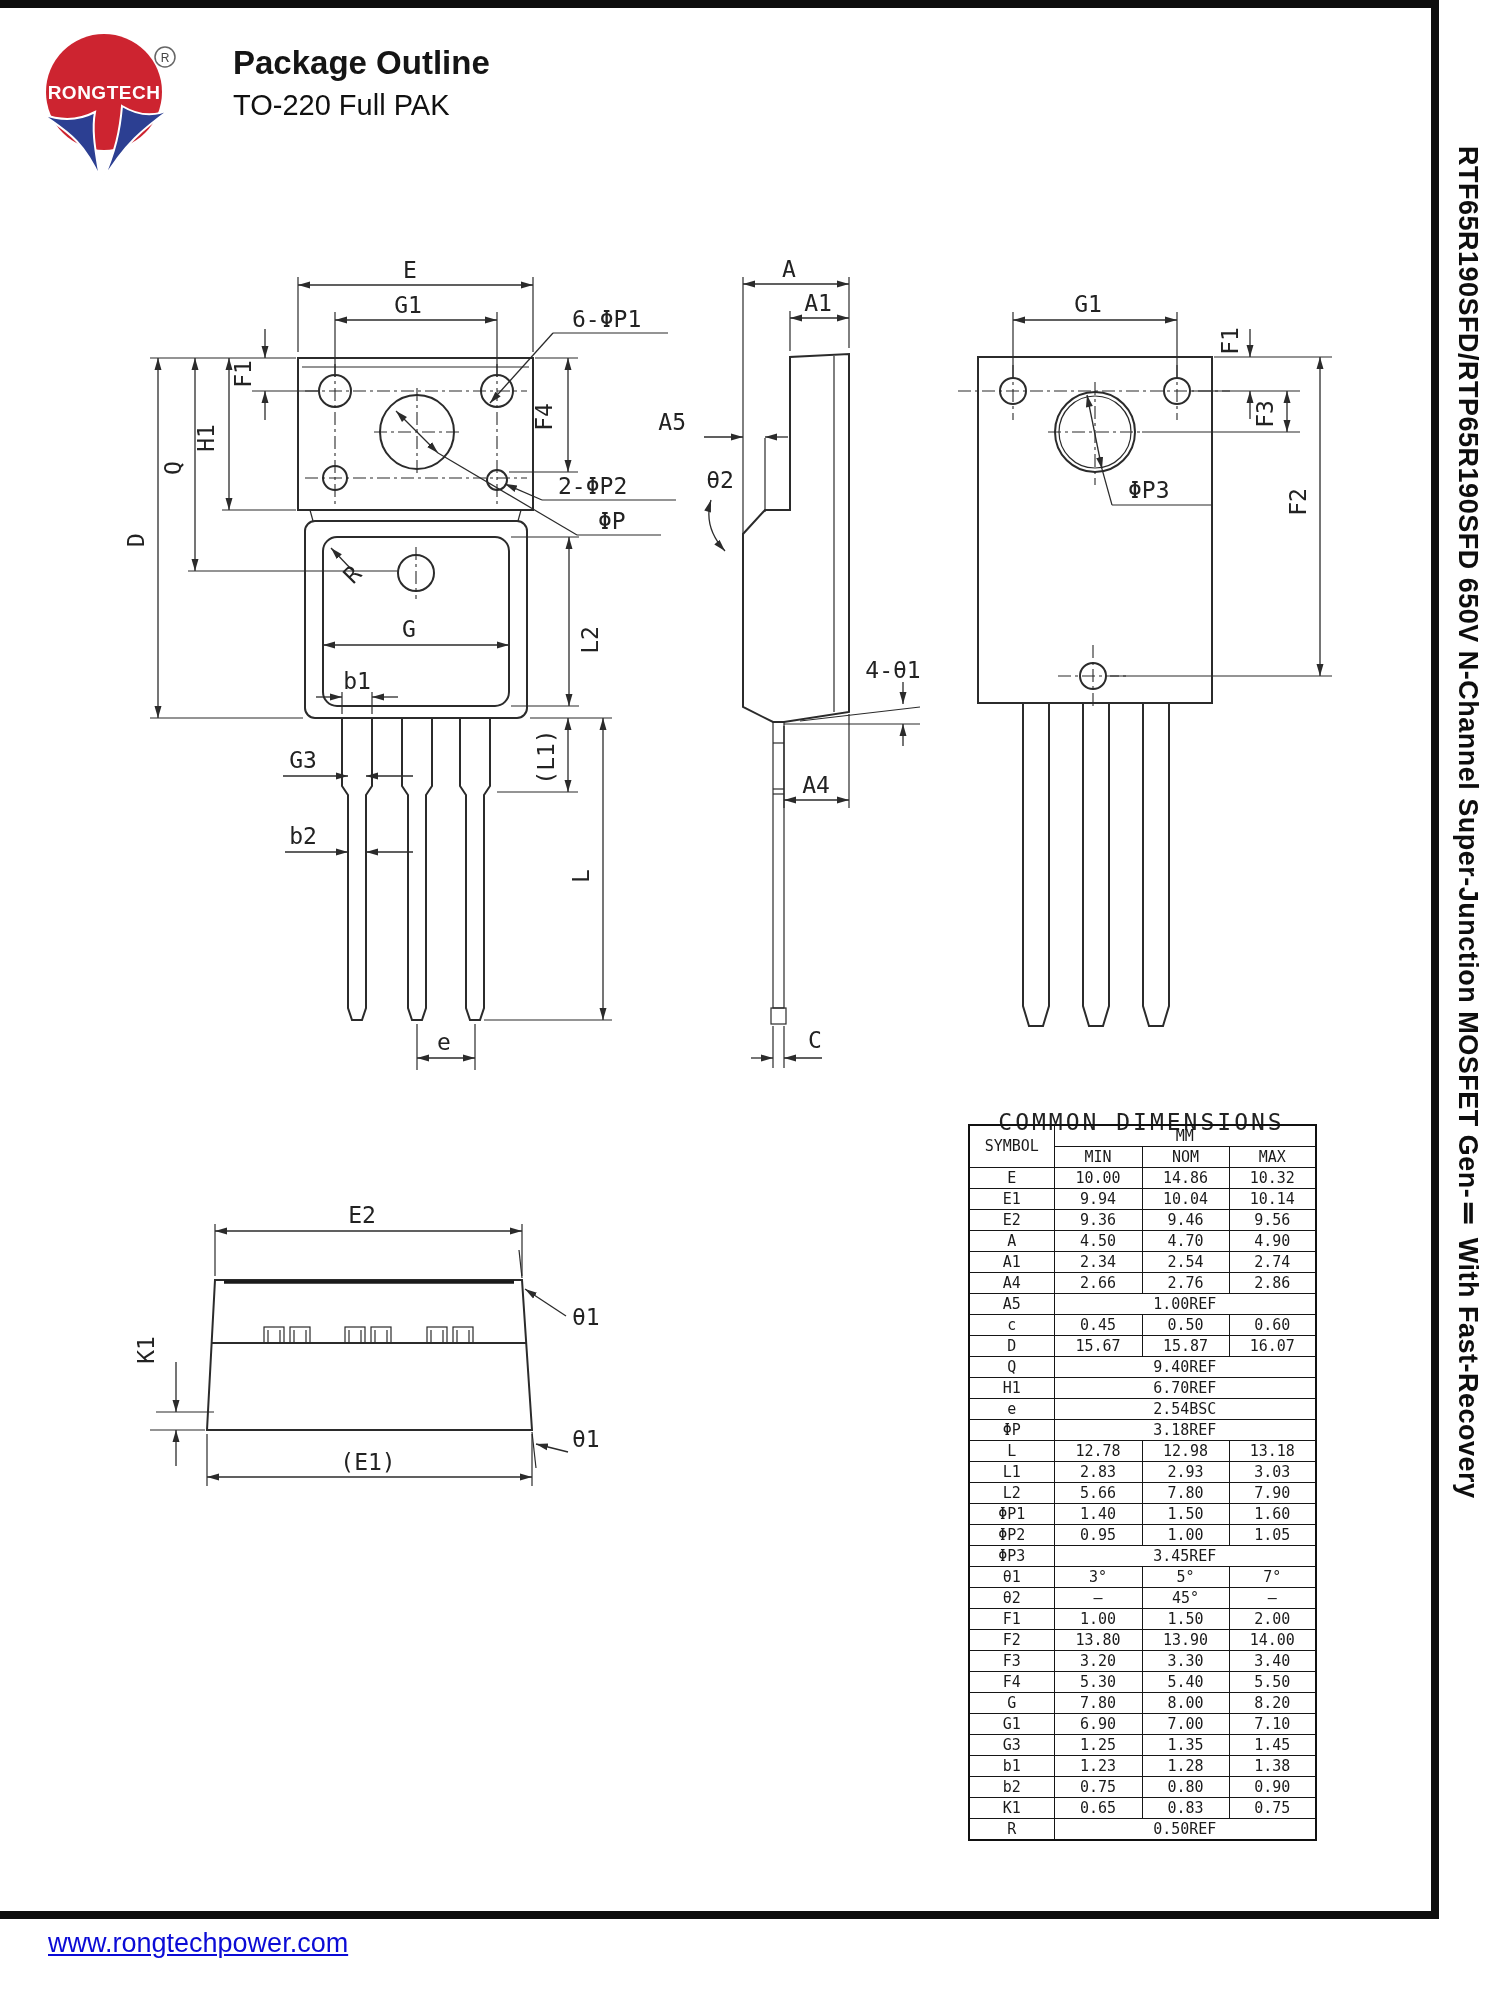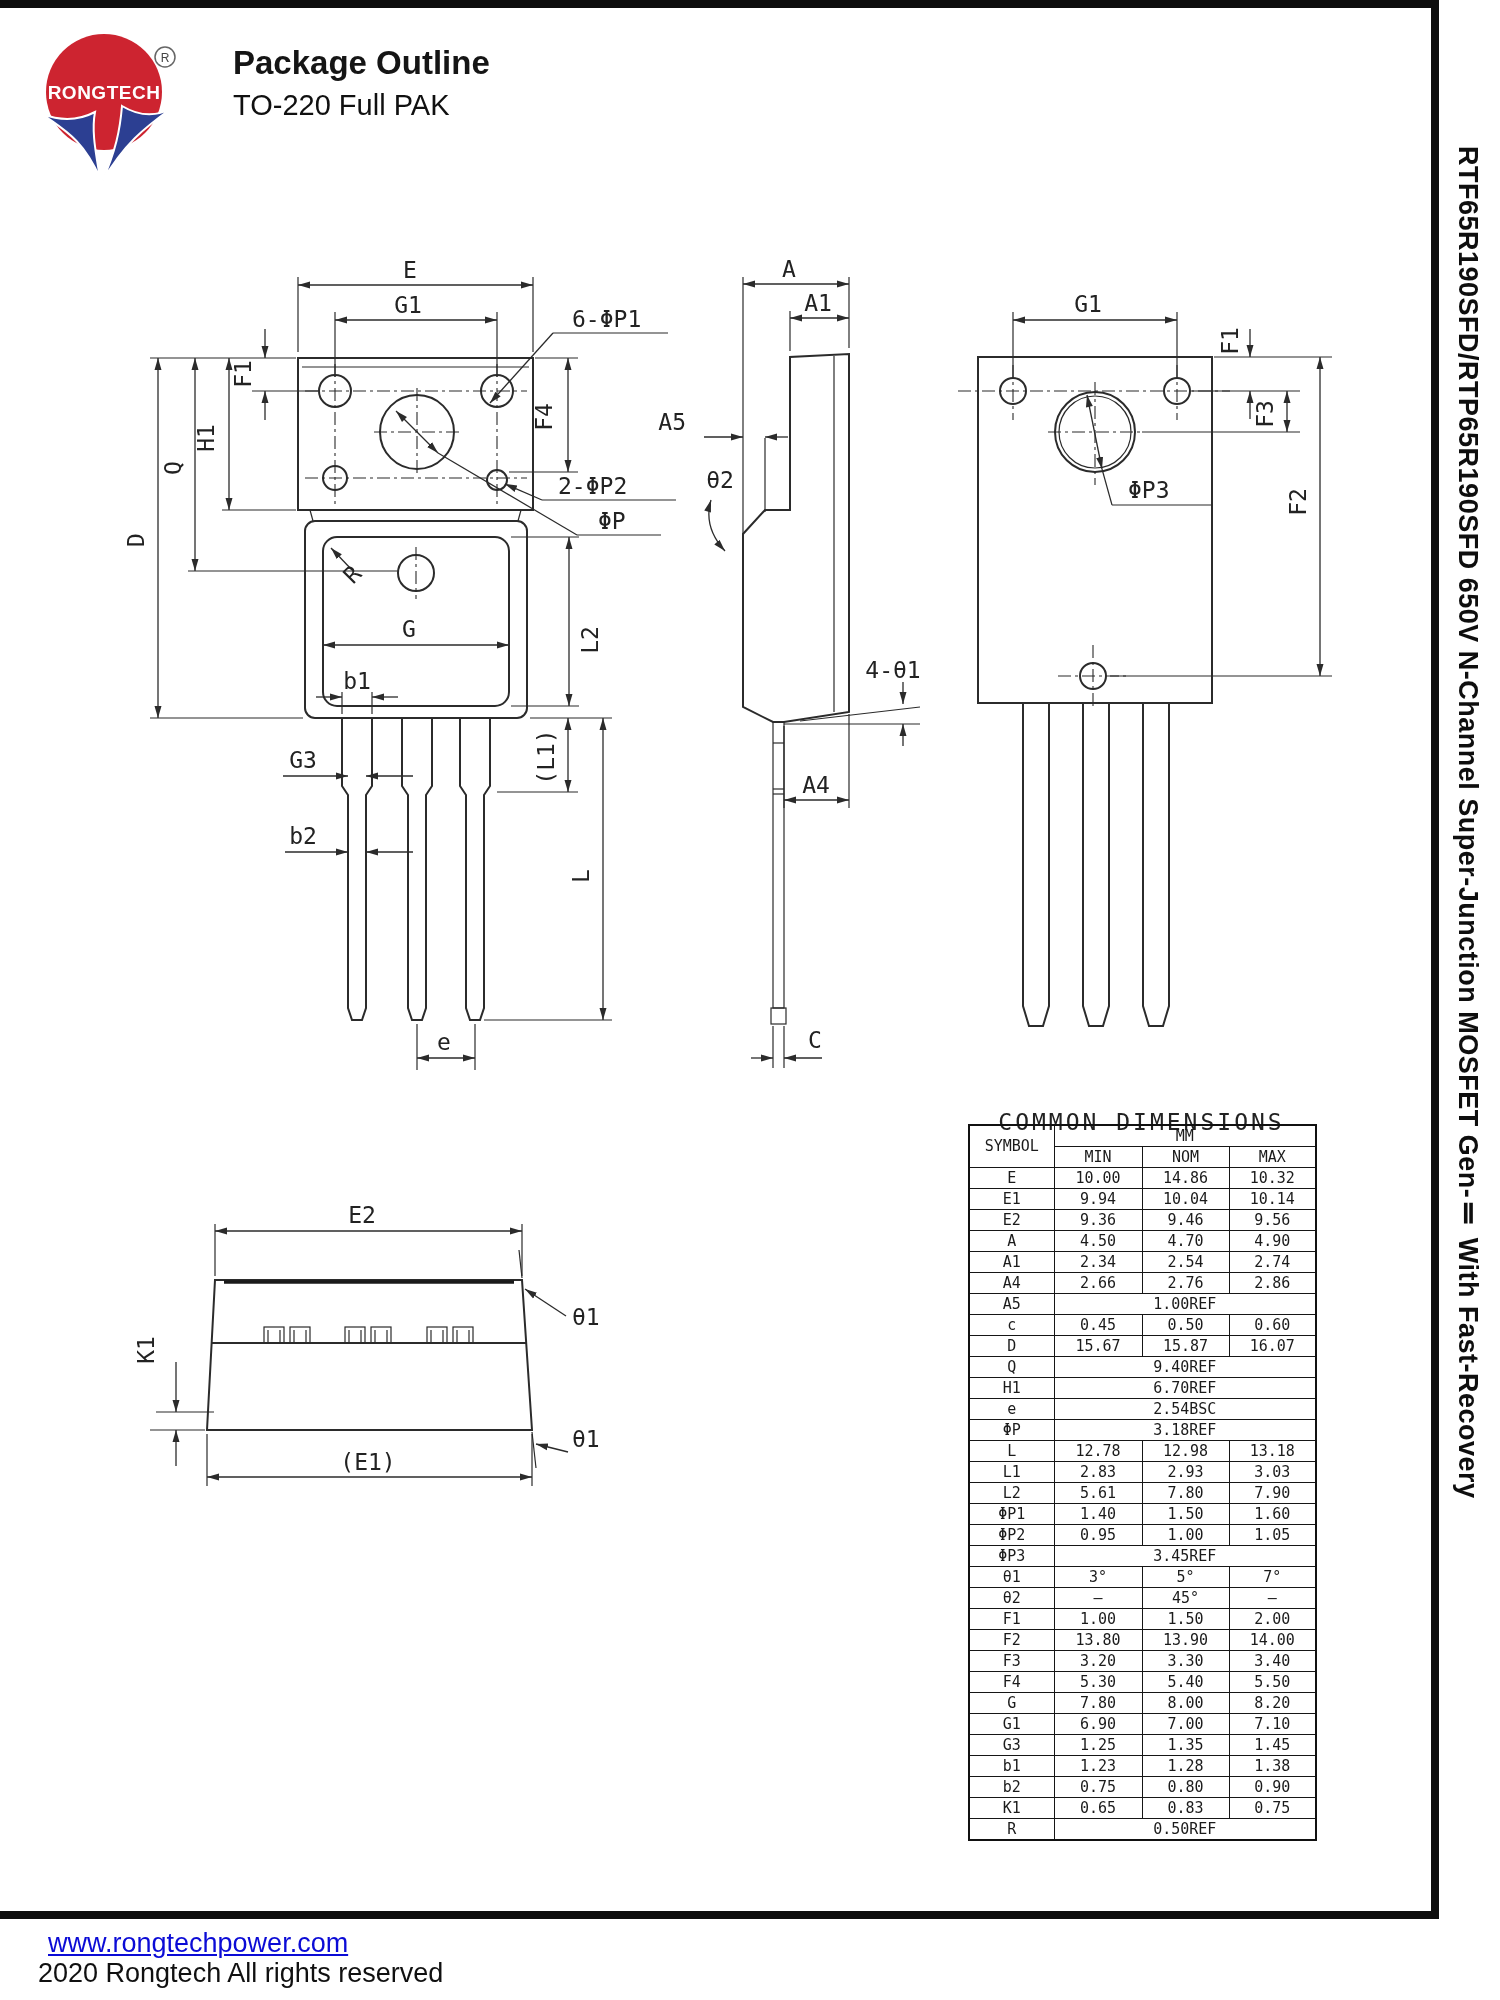--- a/index.html
+++ b/index.html
@@ -417,21 +417,21 @@
           <td>13.18</td>
         </tr>
         <tr>
           <td>L1</td>
           <td>2.83</td>
           <td>2.93</td>
           <td>3.03</td>
         </tr>
         <tr>
           <td>L2</td>
-          <td>5.61</td>
+          <td>5.66</td>
           <td>7.80</td>
           <td>7.90</td>
         </tr>
         <tr>
           <td>ΦP1</td>
           <td>1.40</td>
           <td>1.50</td>
           <td>1.60</td>
         </tr>
         <tr>
@@ -517,14 +517,13 @@
           <td>0.75</td>
         </tr>
         <tr>
           <td>R</td>
           <td colspan="3">0.50REF</td>
         </tr>
       </tbody>
   </table>
 
   <a id="footer-link" href="#">www.rongtechpower.com</a>
-  <div id="footer-copy">2020 Rongtech All rights reserved</div>
 </div>
 
 </body></html>

